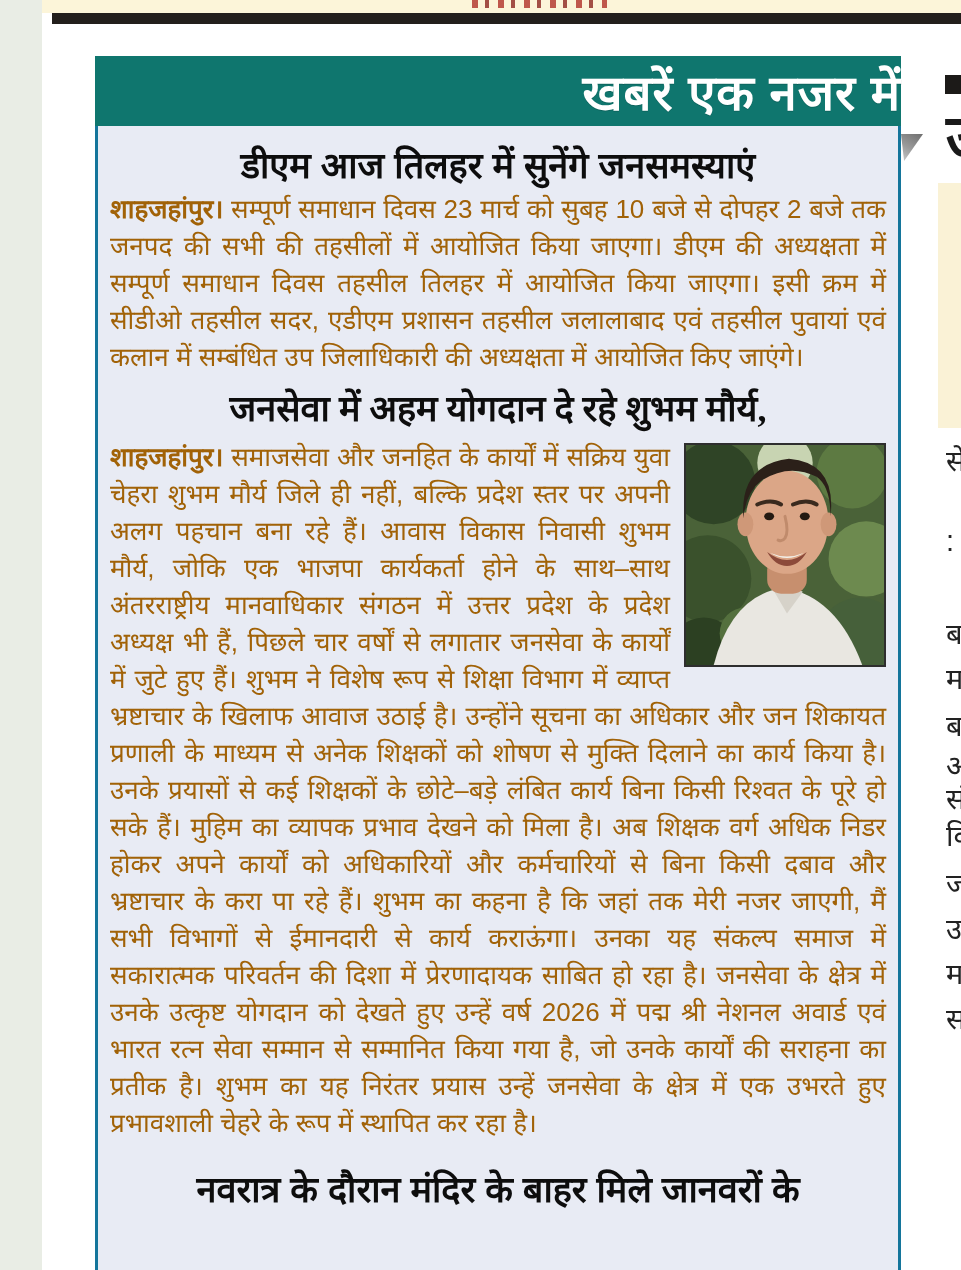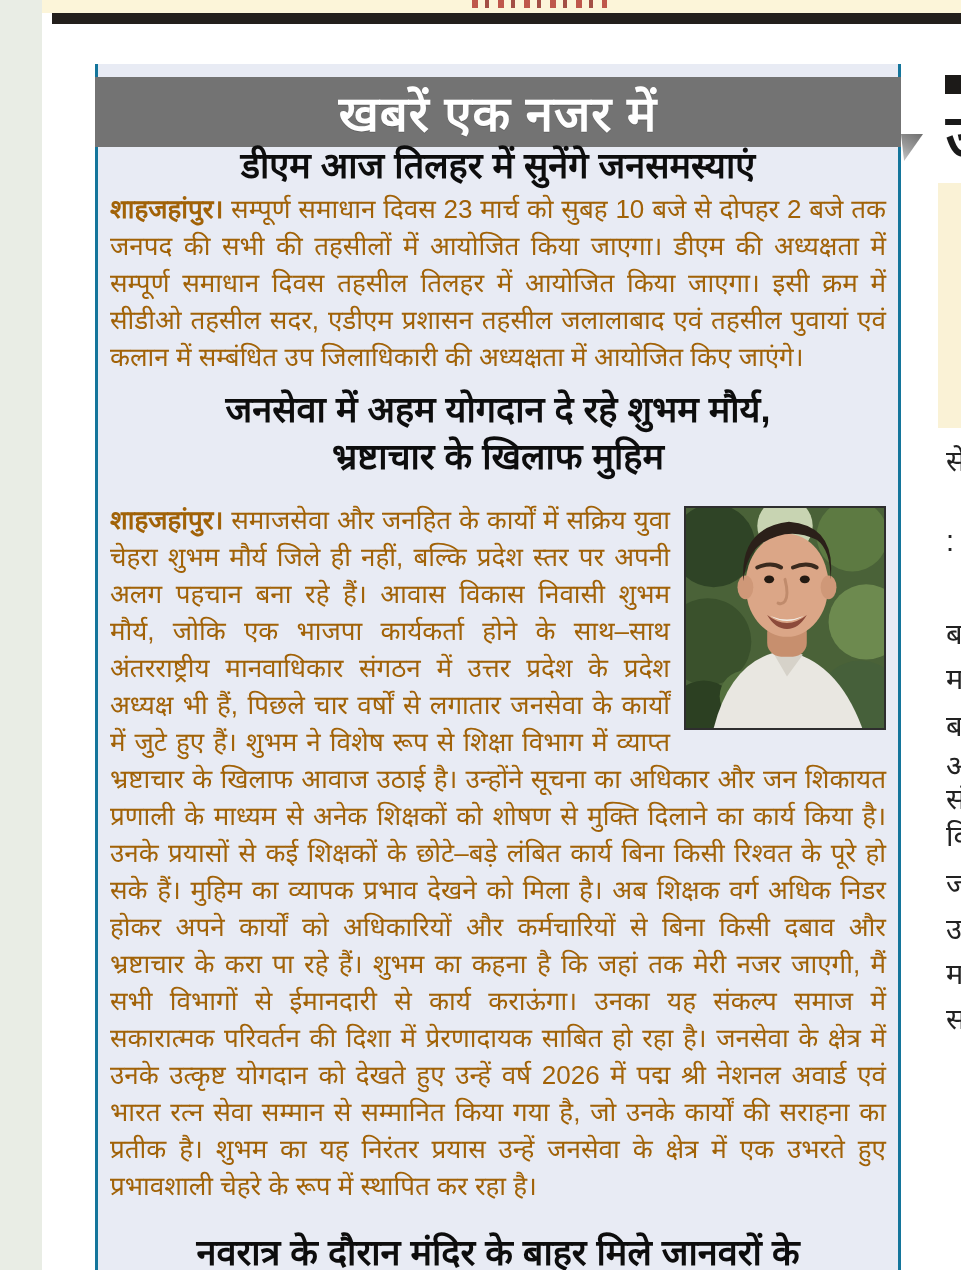--- a/index.html
+++ b/index.html
@@ -18,35 +18,35 @@
   
   #right-edge{ left:930px; top:60px; width:31px; height:1000px; overflow:hidden; }
   #re-blackbox{ position:absolute; left:15px; top:15px; width:30px; height:19px; background:#1c1a18; }
   #re-bigglyph{ position:absolute; left:16px; top:34px; font-size:58px; font-weight:bold; color:#1a1a1a; }
   #re-cream{ position:absolute; left:8px; top:123px; width:30px; height:245px; background:#faf2d6; }
   .re-frag{ position:absolute; left:16px; font-size:29px; color:#222; white-space:nowrap; }
 
   
   #news-box{ left:95px; top:64px; width:806px; height:1210px;
     border:3px solid #14759b; border-top:none; background:#e8ebf4; }
-  #banner{ left:95px; top:77px; width:806px; height:70px; background:#737373;
-    display:flex; align-items:center; justify-content:center; }
+  #banner{ left:95px; top:56px; width:806px; height:70px; background:#0f766e;
+    display:flex; align-items:center; justify-content:flex-end; }
   #banner-title{ color:#ffffff; font-size:49px; font-weight:bold; letter-spacing:1px;
     text-shadow:0 1px 0 rgba(0,0,0,.15); }
   #page-curl{ left:901px; top:134px; width:22px; height:27px;
     background:linear-gradient(210deg,#6f6f6f 0%,#9a9a9a 55%,#c9c9c9 100%);
     clip-path:polygon(0 0,100% 0,14% 100%); }
 
   #content{ left:98px; top:134px; width:800px; height:1137px; padding:4px 12px 0 12px;
     overflow:hidden; color:#141414; }
   .headline{ text-align:center; font-weight:bold; color:#0d0d0d;
     font-size:36px; line-height:47px; margin-top:4px; }
   .para{ font-size:26px; line-height:37px; color:#a16207; text-align:justify; margin-top:2px; }
   .para .dateline{ font-weight:bold; }
-  .headline-two{ margin-top:10px; margin-bottom:22px; }
+  .headline-two{ margin-top:10px; margin-bottom:6px;font-family:Liberation Serif, serif; }
 
   
   #photo{ float:right; width:202px; height:224px; margin:4px 0 6px 14px;
     border:2px solid #2e2e2e; background:#46603a; overflow:hidden; }
   #photo svg{ display:block; width:100%; height:100%; }
 
   #headline-bottom{ margin-top:24px; }
 </style>
 </head>
 <body>
@@ -83,21 +83,20 @@
 </div>
 <div class="abs" id="page-curl"></div>
 
 <div class="abs" id="content">
 
   <div class="headline">डीएम आज तिलहर में सुनेंगे जनसमस्याएं</div>
   <div class="para"><span class="dateline">शाहजहांपुर।</span><span> सम्पूर्ण समाधान दिवस  23 मार्च को सुबह 10 बजे से दोपहर 2 बजे तक जनपद की सभी की तहसीलों में आयोजित किया जाएगा। डीएम की अध्यक्षता में सम्पूर्ण समाधान दिवस तहसील तिलहर में आयोजित किया जाएगा। इसी क्रम में सीडीओ तहसील सदर, एडीएम प्रशासन तहसील जलालाबाद एवं तहसील पुवायां एवं कलान में सम्बंधित उप जिलाधिकारी की अध्यक्षता में आयोजित किए जाएंगे।</span></div>
 
   <div class="headline headline-two">
     <div>जनसेवा में अहम योगदान दे रहे शुभम मौर्य,</div>
-    <div>भ्रष्टाचार के खिलाफ मुहिम</div>
   </div>
   <div class="para">
     <span id="photo">
       <svg viewBox="0 0 200 222" preserveAspectRatio="none">
         <rect width="200" height="222" fill="#4a6238"></rect>
         <circle cx="28" cy="38" r="42" fill="#2f4426"></circle>
         <circle cx="168" cy="28" r="36" fill="#5d7a42"></circle>
         <circle cx="100" cy="18" r="28" fill="#c8d4b2"></circle>
         <circle cx="22" cy="135" r="44" fill="#3a512c"></circle>
         <circle cx="182" cy="115" r="38" fill="#6d8a4f"></circle>

